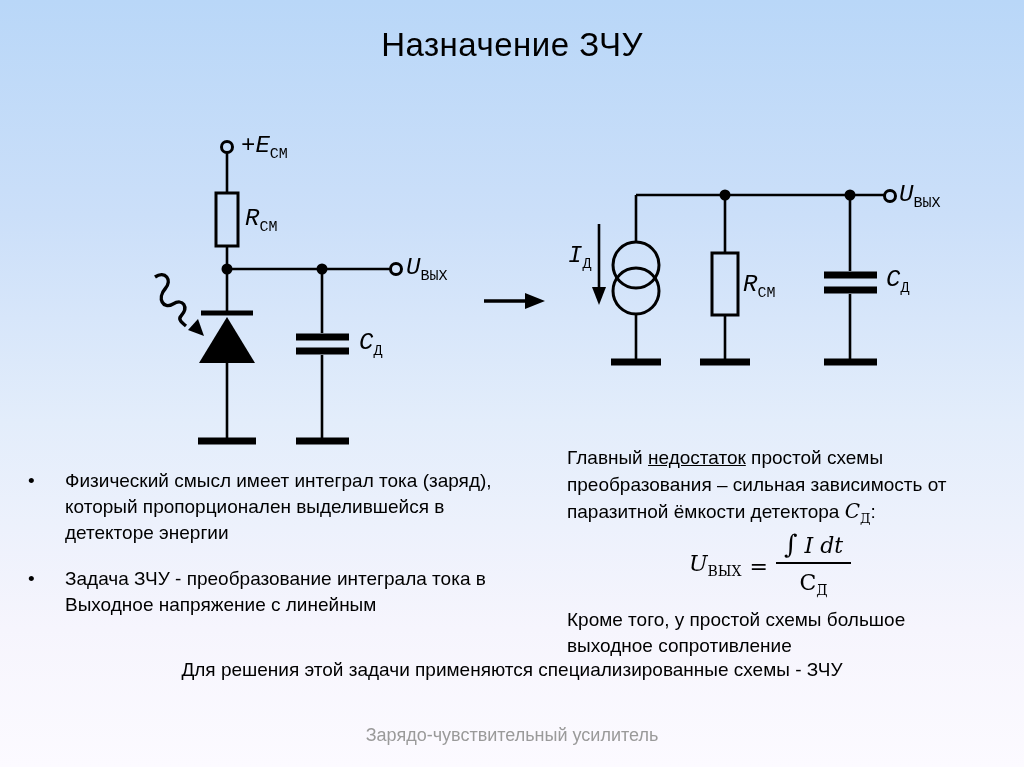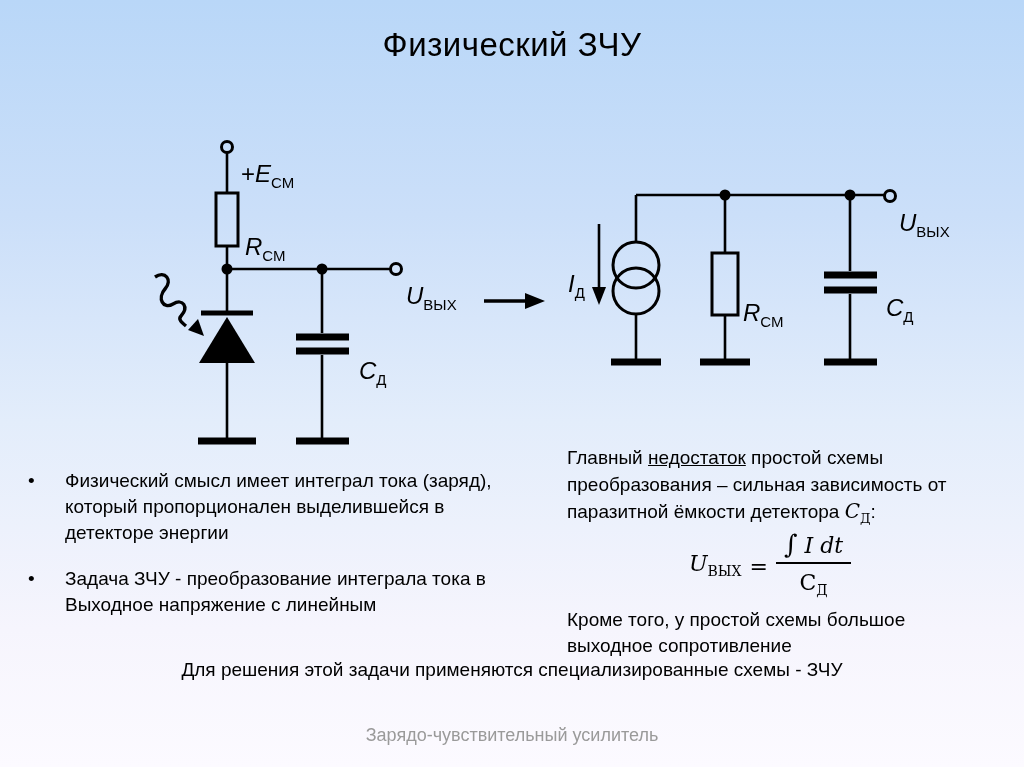--- a/index.html
+++ b/index.html
@@ -17,21 +17,21 @@
   }
   svg.circuits{position:absolute;left:0;top:0;}
   svg .wire{stroke:#000;stroke-width:2.6;fill:none;}
   svg .thick{stroke:#000;stroke-width:7;fill:none;}
   svg .bar{stroke:#000;stroke-width:5;fill:none;}
   svg .outline{stroke:#000;stroke-width:3;fill:none;}
   svg .solid{fill:#000;stroke:none;}
   
   .clabel{
     position:absolute;white-space:nowrap;line-height:1;
-    font-family:Liberation Sans, sans-serif;font-size:24px;color:#000;margin-top:28px;
+    font-family:Liberation Mono, monospace;font-size:24px;color:#000;
   }
   .clabel i{font-style:italic;}
   .clabel .up{font-style:normal;}
   .clabel sub{font-size:15px;font-style:normal;line-height:1;}
   
   .bullets{position:absolute;left:28px;top:468px;width:496px;font-size:19px;line-height:26px;}
   .bullet{display:flex;margin-bottom:20px;}
   .bullet .marker{width:37px;flex:0 0 37px;}
   
   .rightcol{position:absolute;left:563px;top:441px;width:414px;font-size:19px;line-height:26.5px;}
@@ -59,21 +59,21 @@
   .footer{
     position:absolute;top:725px;left:0;width:100%;
     text-align:center;font-size:18px;color:#9a9a9a;
   }
 </style>
 </head>
 <body>
 
 <div class="slide">
 
-  <div class="title">Физический ЗЧУ</div>
+  <div class="title">Назначение ЗЧУ</div>
 
   <svg class="circuits" width="1024" height="767" viewBox="0 0 1024 767">
 
     <g>
       <circle cx="227" cy="147" r="5.5" class="outline"></circle>
       <line x1="227" y1="153" x2="227" y2="193" class="wire"></line>
       <rect x="216" y="193" width="22" height="53" class="outline"></rect>
       <line x1="227" y1="246" x2="227" y2="266" class="wire"></line>
       <circle cx="227" cy="269" r="5.5" class="solid"></circle>
       <line x1="227" y1="269" x2="390" y2="269" class="wire"></line>

